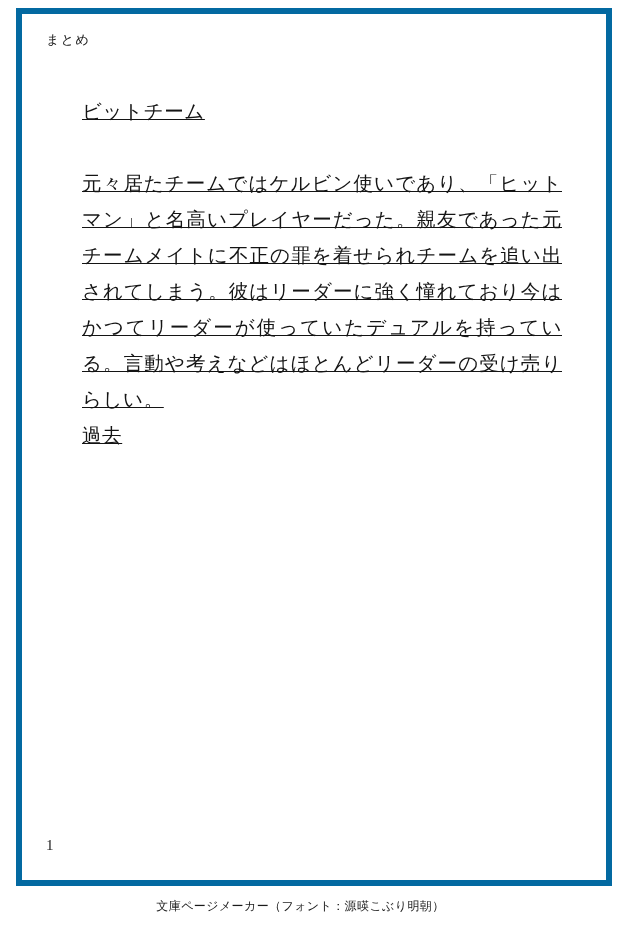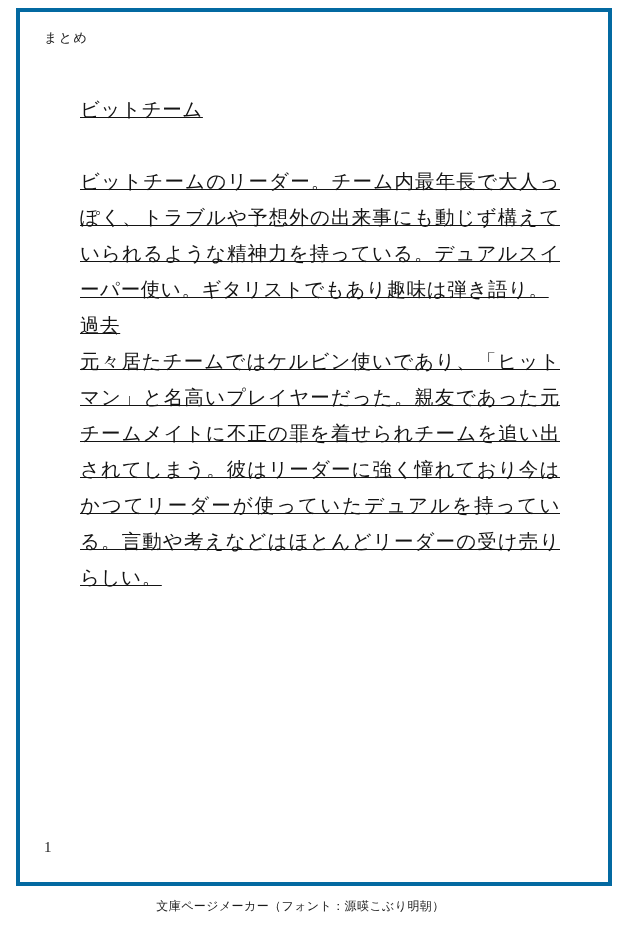--- a/index.html
+++ b/index.html
@@ -16,21 +16,21 @@
     overflow: hidden;
   }
 
   
   #page-sheet {
     position: absolute;
     left: 16px;
     top: 8px;
     width: 596px;
     height: 878px;
-    border: 4px solid #0369a1;
+    border: 6px solid #0369a1;
     background: #ffffff;
     box-sizing: border-box;
   }
 
   
   #page-header {
     position: absolute;
     left: 24px;
     top: 18px;
     font-size: 13px;
@@ -92,25 +92,24 @@
 
   <div id="page-header">まとめ</div>
 
   <div id="text-block">
 
     <p class="para">ビットチーム</p>
 
     <div class="gap-large"></div>
 
 
-    <p class="para">ビットチームのリーダー。チーム内最年長で大人っぽく、トラブルや予想外の出来事にも動じず構えていられるような精神力を持っている。デュアルスイーパー使い。ギタリストでもあり趣味は弾き語り。</p>
+
+    <p class="para">元々居たチームではケルビン使いであり、「ヒットマン」と名高いプレイヤーだった。親友であった元チームメイトに不正の罪を着せられチームを追い出されてしまう。彼はリーダーに強く憧れており今はかつてリーダーが使っていたデュアルを持っている。言動や考えなどはほとんどリーダーの受け売りらしい。</p>
 
     <p class="para">過去</p>
-
-    <p class="para">元々居たチームではケルビン使いであり、「ヒットマン」と名高いプレイヤーだった。親友であった元チームメイトに不正の罪を着せられチームを追い出されてしまう。彼はリーダーに強く憧れており今はかつてリーダーが使っていたデュアルを持っている。言動や考えなどはほとんどリーダーの受け売りらしい。</p>
 
   </div>
 
   <div id="page-number">1</div>
 
 </div>
 
 <div id="page-footer">文庫ページメーカー（フォント：源暎こぶり明朝）</div>
 
 </body></html>

